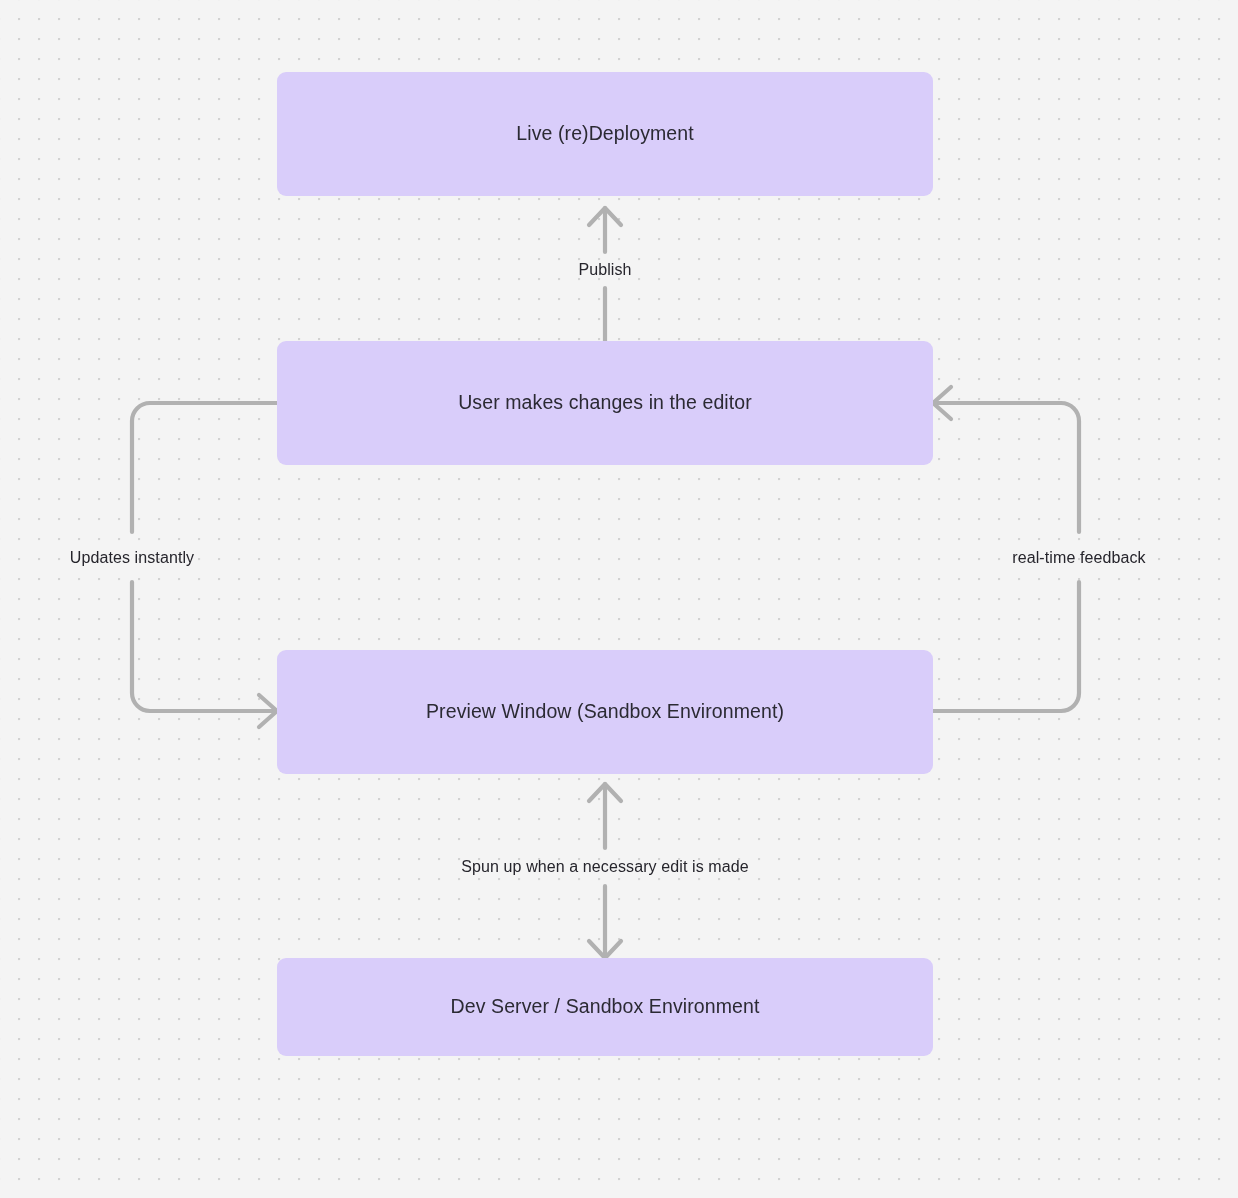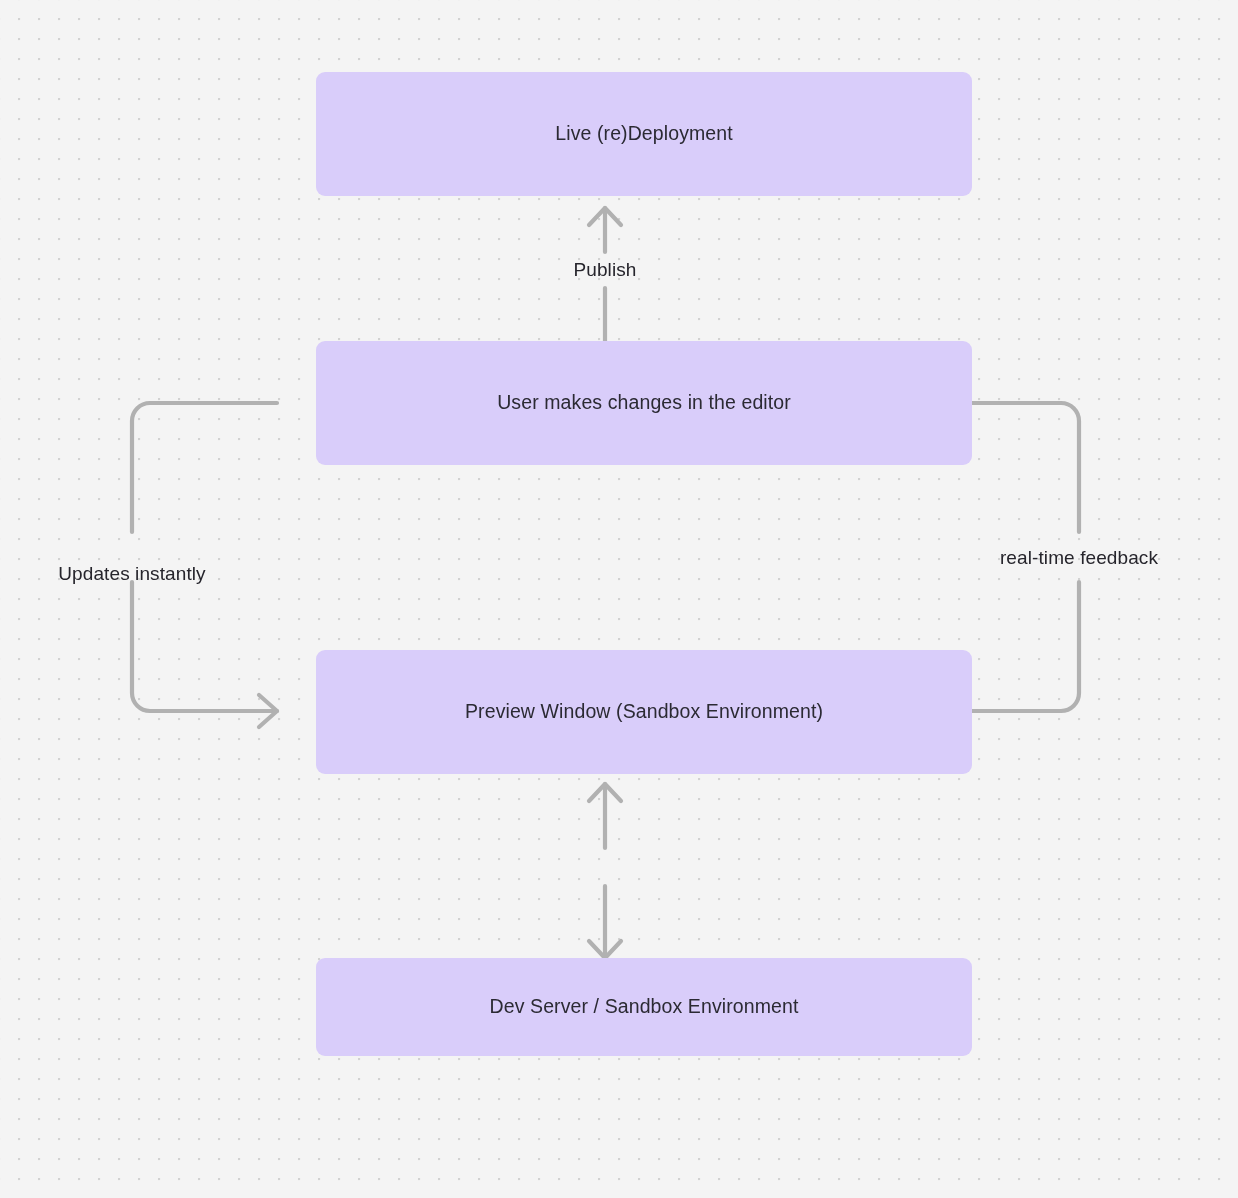--- a/index.html
+++ b/index.html
@@ -34,46 +34,45 @@
   }
   .node {
     position: absolute;
     box-sizing: border-box;
     background-color: #d9cdfa;
     border-radius: 9px;
     display: flex;
     align-items: center;
     justify-content: center;
     text-align: center;
-    margin-left: 39px;
   }
   .node-label {
     font-size: 19.5px;
     color: #2b2a33;
     letter-spacing: 0.1px;
     line-height: 1.3;
     padding: 0 18px;
   }
   .edge-label {
     position: absolute;
-    font-size: 19px;
+    font-size: 16px;
     color: #26252c;
     letter-spacing: 0.1px;
     white-space: nowrap;
     transform: translate(-50%, -50%);
     background-color: transparent;
     padding: 2px 6px;
   }
   #node-live-deployment { left: 277px; top: 72px;  width: 656px; height: 124px; }
   #node-user-edits      { left: 277px; top: 341px; width: 656px; height: 124px; }
   #node-preview-window  { left: 277px; top: 650px; width: 656px; height: 124px; }
   #node-dev-server      { left: 277px; top: 958px; width: 656px; height: 98px; }
 
   #label-publish        { left: 605px;  top: 270px; }
-  #label-updates        { left: 132px;  top: 558px; margin-top: 16px; }
+  #label-updates        { left: 132px;  top: 558px; }
   #label-realtime       { left: 1079px; top: 558px; text-align: right; }
   #label-spunup         { left: 605px;  top: 867px; }
 </style>
 </head>
 <body>
 
 <div id="canvas">
 
   <svg class="edge-layer" viewBox="0 0 1238 1198" width="1238" height="1198" xmlns="http://www.w3.org/2000/svg">
     <defs>
@@ -136,14 +135,15 @@
   <div class="node" id="node-dev-server">
     <span class="node-label">Dev Server / Sandbox Environment</span>
   </div>
 
   <div class="edge-label" id="label-publish">Publish</div>
 
   <div class="edge-label" id="label-updates">Updates instantly</div>
 
   <div class="edge-label" id="label-realtime">real-time feedback</div>
 
+  <div class="edge-label" id="label-spunup">Spun up when a necessary edit is made</div>
 
 </div>
 
 </body></html>

